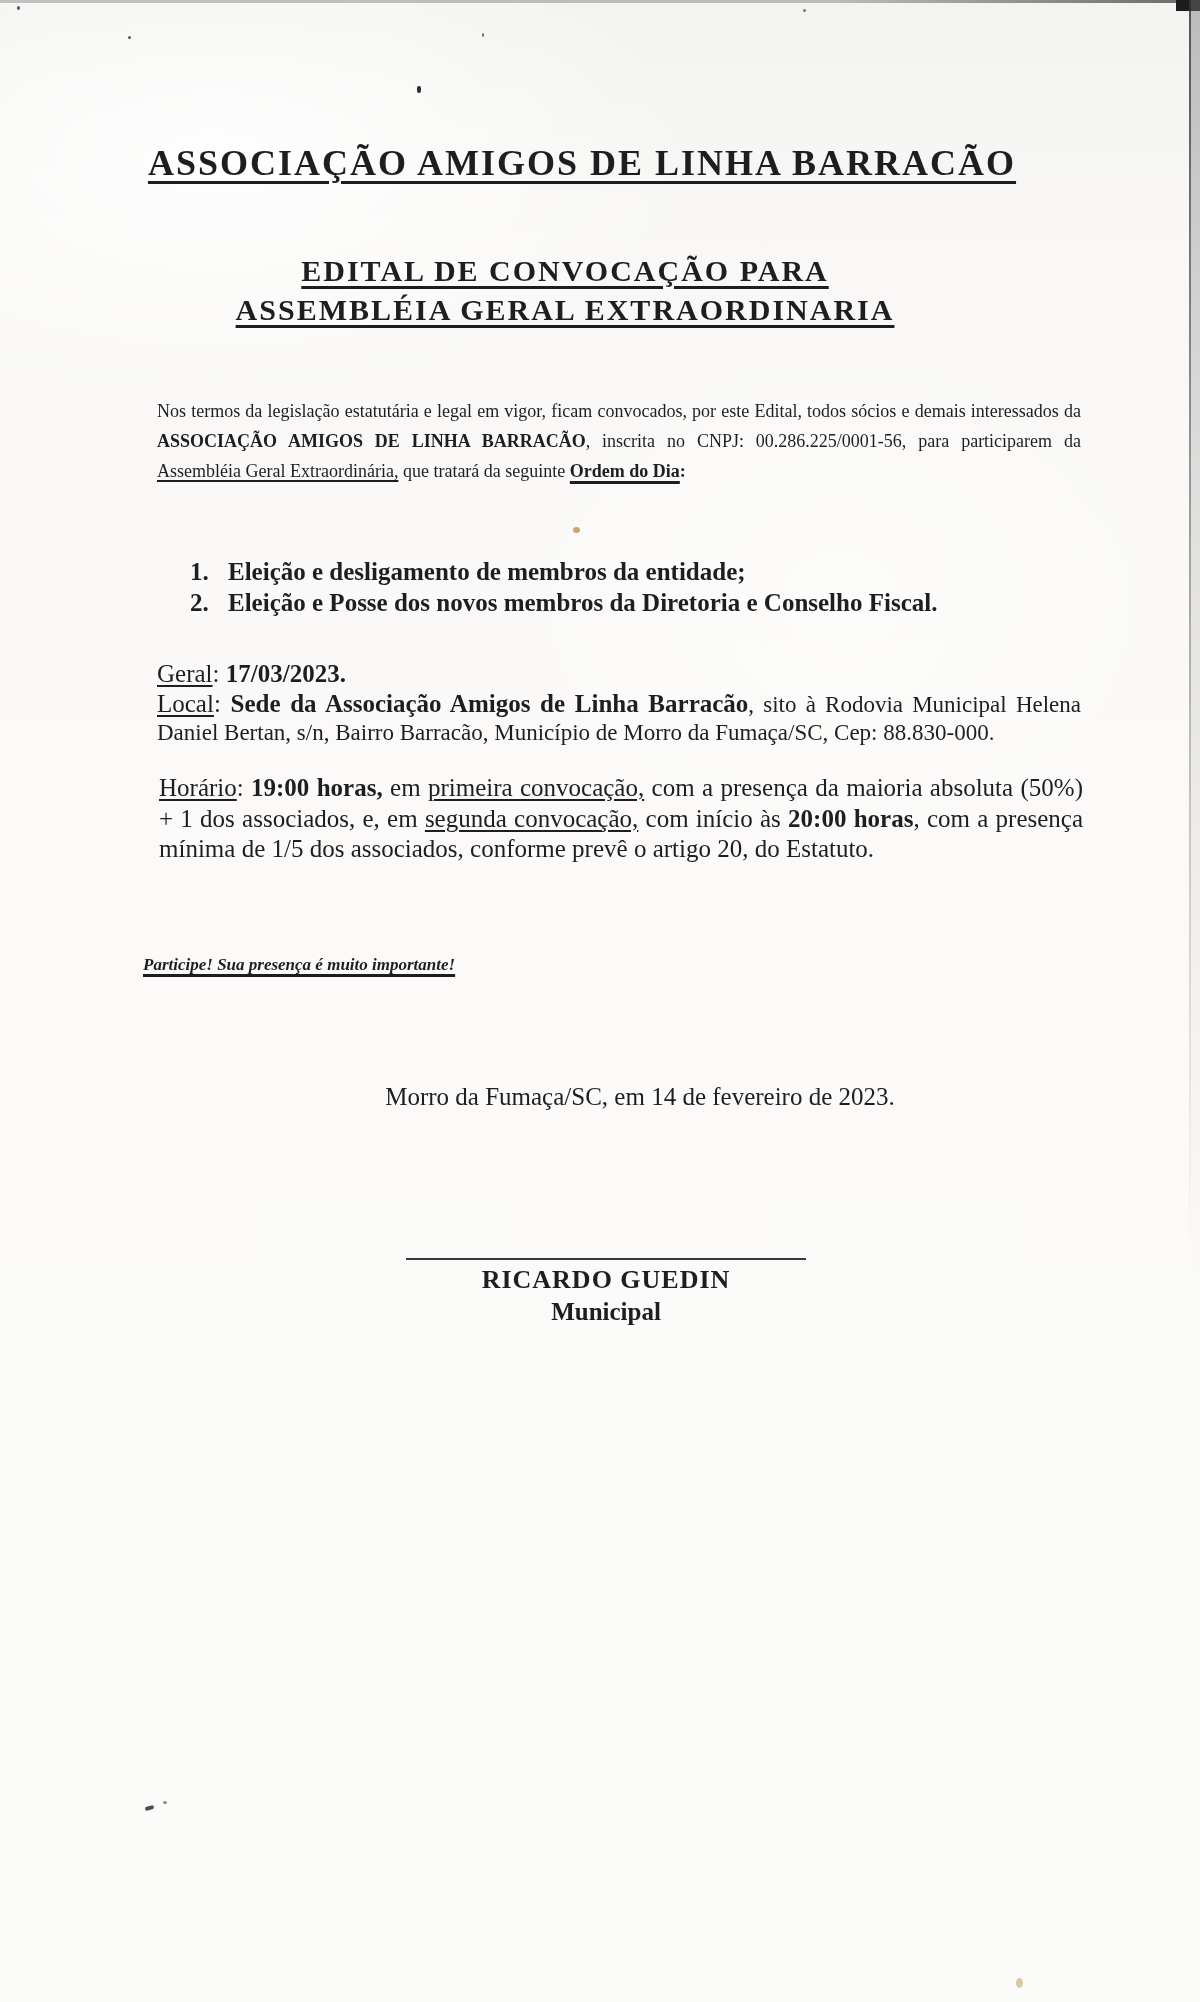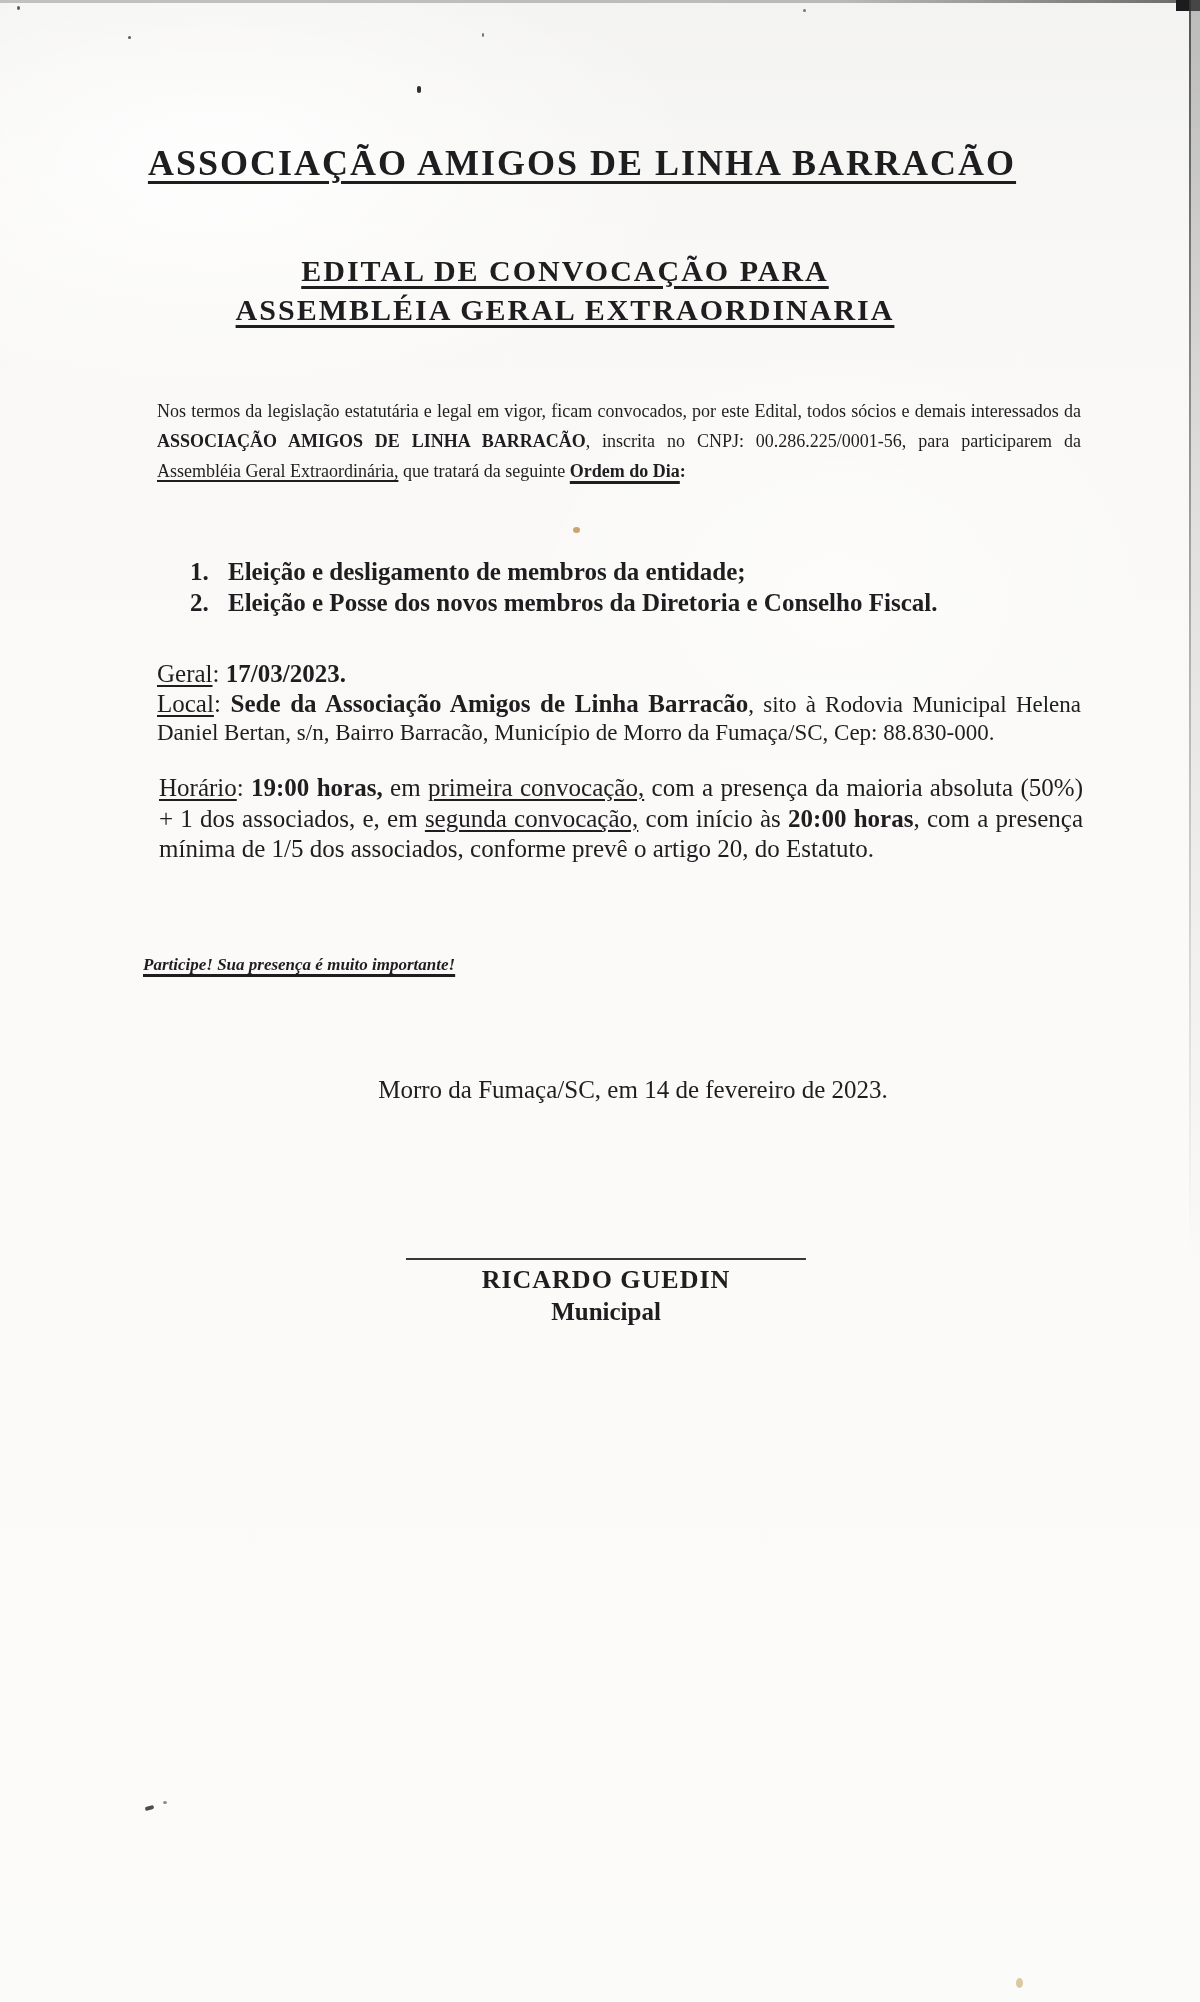--- a/index.html
+++ b/index.html
@@ -73,21 +73,21 @@
     position:absolute; top:771px; left:157px; width:924px;
     font-size:25px; line-height:30.5px; text-align:justify; margin:2px;
   }
   .participe {
     position:absolute; top:955px; left:143px; width:950px;
     text-align:left; font-size:17px; font-weight:bold; font-style:italic; margin:0;
   }
   .participe > span { text-decoration:underline; text-decoration-thickness:2.5px; text-underline-offset:4px; }
   .city-date {
     position:absolute; top:1067px; left:149px; width:950px;
-    text-align:center; font-size:25px; margin:9px;
+    text-align:center; font-size:25px; margin:16px;
   }
   .signature { position:absolute; top:1258px; left:131px; width:950px; text-align:center; }
   .sig-line { width:400px; height:0; border-top:2.5px solid #38383a; margin:0 auto 5px auto; }
   .sig-name { font-size:26px; font-weight:bold; letter-spacing:1px; }
   .sig-role { font-size:25px; font-weight:bold; margin-top:3px; }
 </style>
 </head>
 <body>
 
 <div class="page">

